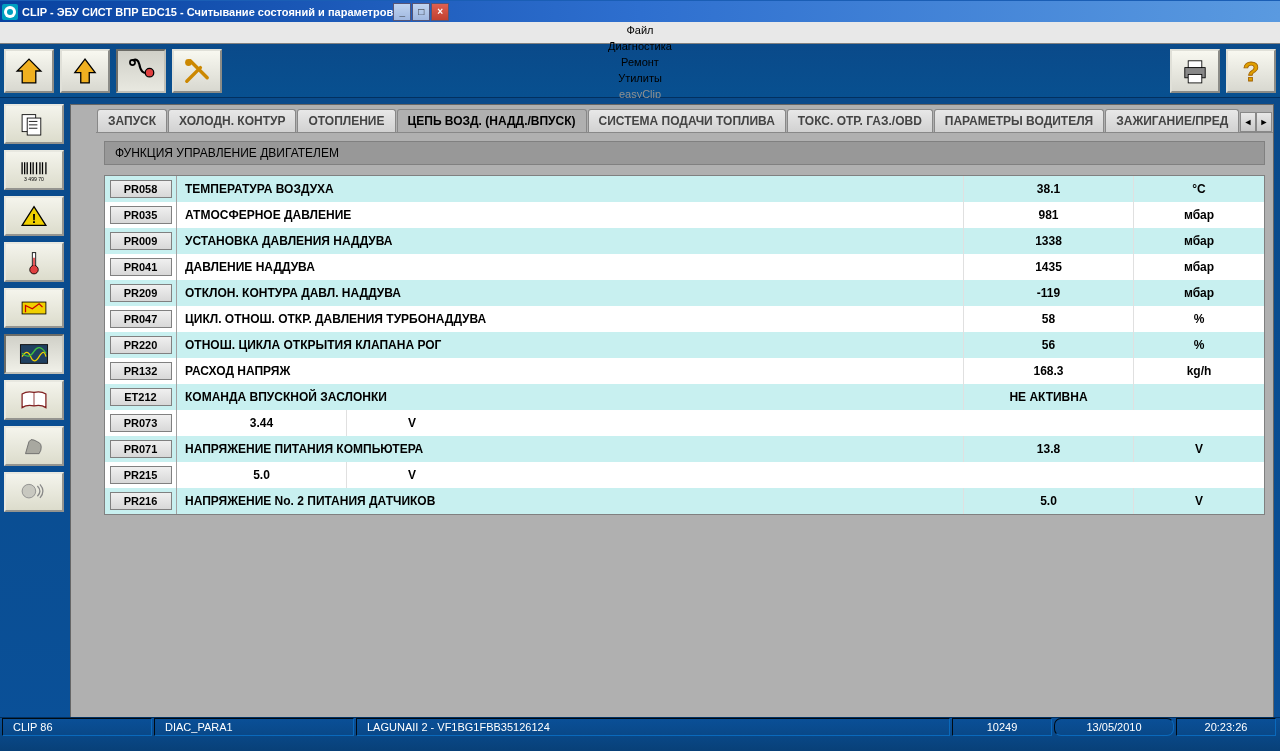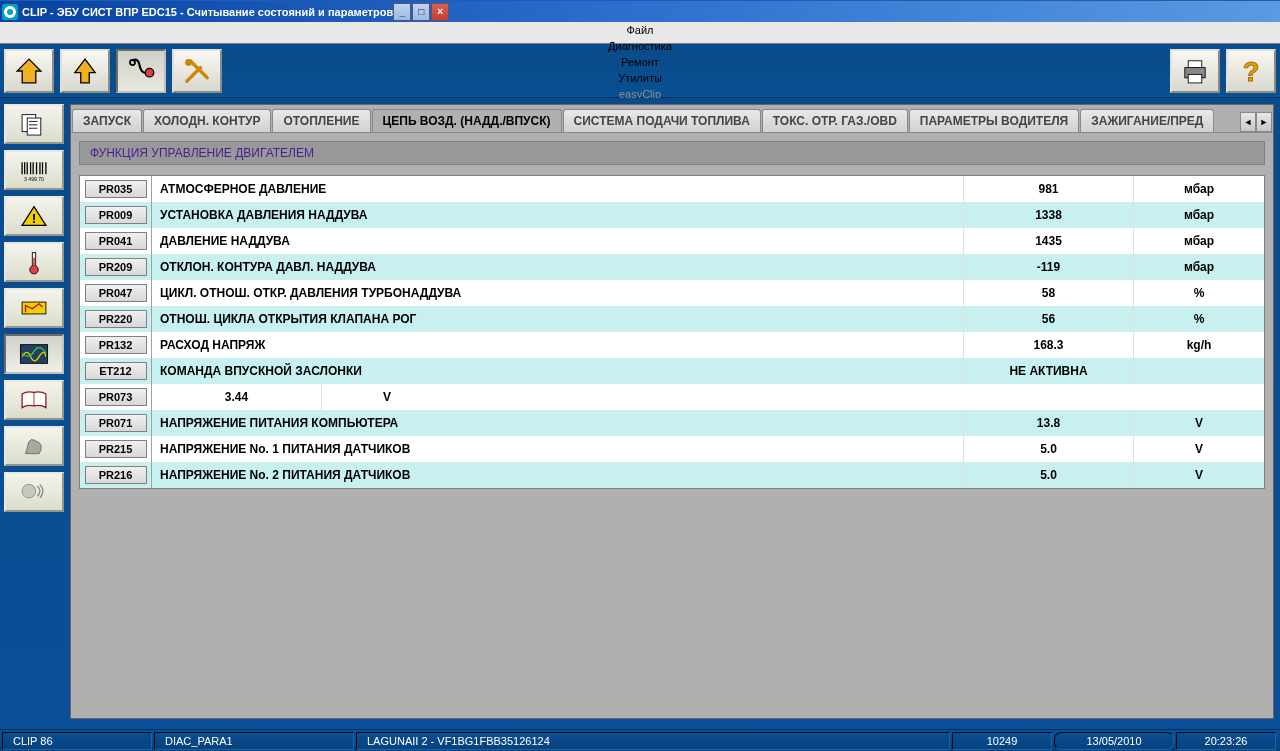--- a/index.html
+++ b/index.html
@@ -65,20 +65,21 @@
 }
 .side-btn.selected { border: 2px inset #c0c0b8; background: linear-gradient(#d0d0c8,#f0f0e8); }
 .side-btn svg { width:34px; height:28px; }
 
 .main {
   flex: 1; background: #b0b0b0;
   margin: 6px 6px 6px 0;
   border: 1px solid #666;
   display:flex; flex-direction:column;
   overflow:hidden;
+  padding-left:25px;
 }
 
 .tabs-row {
   height: 28px; background: #b0b0b0;
   display:flex; align-items:flex-end; padding: 0 1px;
   border-bottom: 1px solid #888;
   position:relative;
 }
 .tabs-inner { display:flex; flex:1; overflow:hidden; }
 .tab {
@@ -98,21 +99,21 @@
   top:1px;
   border-bottom: 1px solid #b0b0b0;
 }
 .tabs-scroll { display:flex; }
 .tabs-scroll div { width:16px; height:20px; background:linear-gradient(#e8e8e8,#c8c8c8); border:1px solid #888; display:flex; align-items:center; justify-content:center; font-size:9px; }
 
 .content {
   flex:1; background:#b0b0b0; padding: 8px; overflow-y:auto;
 }
 .section-header {
-  background: #989898; color:#4c1d95; font-size:12px; padding:4px 10px;
+  background: #989898; color:#000000; font-size:12px; padding:4px 10px;
   border:1px solid #808080;
 }
 .data-table {
   margin-top: 10px;
   border:1px solid #808080;
 }
 .data-row {
   display:flex; height:26px; align-items:stretch;
   background:#fff;
 }
@@ -129,24 +130,24 @@
   font-size:11px; font-weight:bold; padding:2px 0;
 }
 .data-row.first .code-box {
   border:1px dashed #000;
 }
 .col-name { flex:1; padding:0 8px; font-size:12px; font-weight:bold; display:flex; align-items:center; border-right:1px solid #e0e0e0; }
 .col-value { width:170px; text-align:center; font-size:12px; font-weight:bold; display:flex; align-items:center; justify-content:center; border-right:1px solid #e0e0e0;}
 .col-unit { width:130px; text-align:center; font-size:12px; font-weight:bold; display:flex; align-items:center; justify-content:center; }
 
 .statusbar {
-  position:absolute; bottom:0; left:0; right:0; height:22px;
+  position:absolute; bottom:0; left:0; right:0; height:34px;
   background: linear-gradient(#0a5098,#084078);
   border-top:1px solid #023060;
-  display:flex; align-items:center; color:#fff; font-size:11px;
+  display:flex; align-items:flex-start; color:#fff; font-size:11px;
   padding: 0 2px;
 }
 .status-cell { border:1px inset #063a68; padding:2px 10px; height:18px; display:flex; align-items:center; margin-right:2px; }
 .sc-app { width:150px; } .sc-mod { width:200px; } .sc-veh { flex:1; } .sc-num { width:100px; justify-content:center;} .sc-date{width:120px;justify-content:center;border-radius:7px;} .sc-time{width:100px;justify-content:center;}
 
 </style>
 </head>
 <body>
 
 <div class="titlebar">
@@ -290,20 +291,28 @@
           <div class="tab">ЗАЖИГАНИЕ/ПРЕД</div>
         </div>
       <div class="tabs-scroll">
         <div>◄</div>
         <div>►</div>
       </div>
     </div>
     <div class="content">
       <div class="section-header">ФУНКЦИЯ УПРАВЛЕНИЕ ДВИГАТЕЛЕМ</div>
       <div class="data-table" id="data-table">
+          <div class="data-row alt">
+            <div class="col-code">
+              <div class="code-box">PR058</div>
+            </div>
+            <div class="col-name">ТЕМПЕРАТУРА ВОЗДУХА</div>
+            <div class="col-value">38.1</div>
+            <div class="col-unit">°C</div>
+          </div>
           <div class="data-row">
             <div class="col-code">
               <div class="code-box">PR035</div>
             </div>
             <div class="col-name">АТМОСФЕРНОЕ ДАВЛЕНИЕ</div>
             <div class="col-value">981</div>
             <div class="col-unit">мбар</div>
           </div>
           <div class="data-row alt">
             <div class="col-code">
@@ -373,21 +382,20 @@
               <div class="code-box">PR071</div>
             </div>
             <div class="col-name">НАПРЯЖЕНИЕ ПИТАНИЯ КОМПЬЮТЕРА</div>
             <div class="col-value">13.8</div>
             <div class="col-unit">V</div>
           </div>
           <div class="data-row">
             <div class="col-code">
               <div class="code-box">PR215</div>
             </div>
-            <div class="col-name">НАПРЯЖЕНИЕ No. 1 ПИТАНИЯ ДАТЧИКОВ</div>
             <div class="col-value">5.0</div>
             <div class="col-unit">V</div>
           </div>
           <div class="data-row alt">
             <div class="col-code">
               <div class="code-box">PR216</div>
             </div>
             <div class="col-name">НАПРЯЖЕНИЕ No. 2 ПИТАНИЯ ДАТЧИКОВ</div>
             <div class="col-value">5.0</div>
             <div class="col-unit">V</div>

